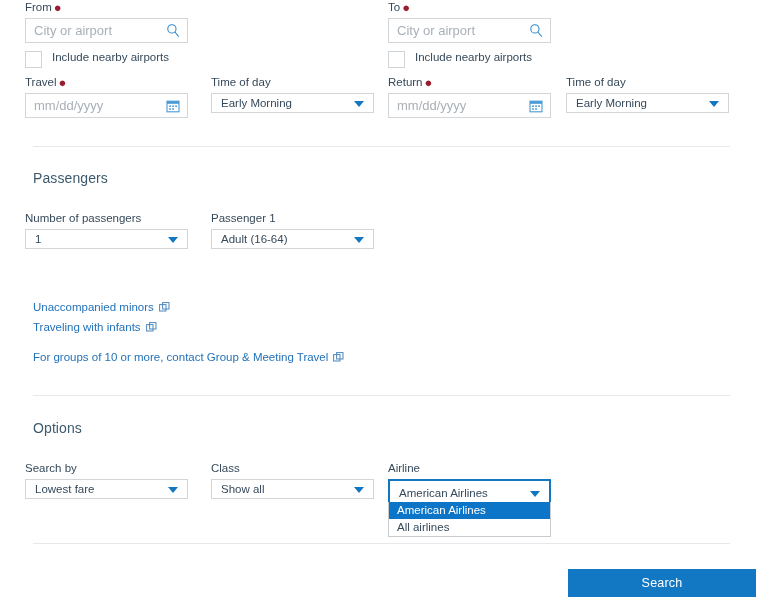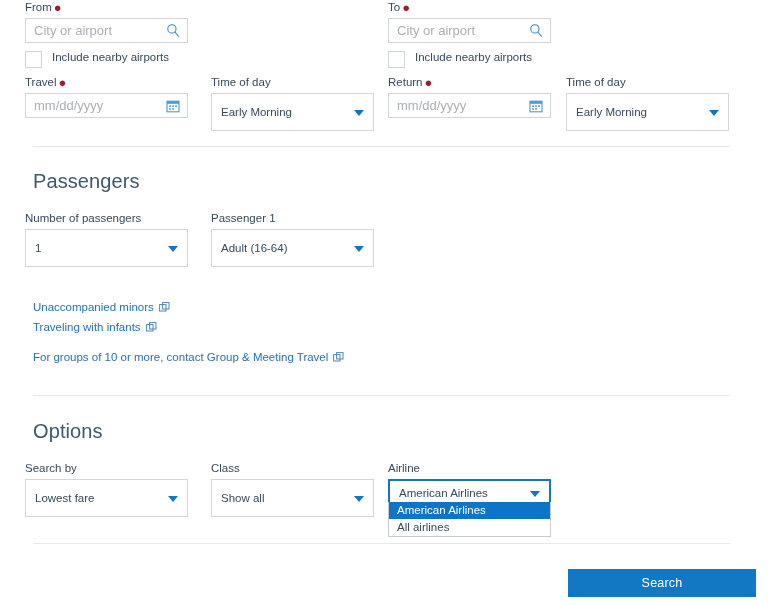--- a/index.html
+++ b/index.html
@@ -75,21 +75,21 @@
   .checkrow .cl{
     margin-left:10px;
     font-size:11.5px;
     color:#36495a;
     white-space:nowrap;
   }
 
   
   .sel{
     position:relative;
-    height:38px;
+    height:20px;
     border:1px solid #d2d6d9;
     background:#fff;
     box-sizing:border-box;
     display:flex;
     align-items:center;
   }
   .sel .val{
     padding-left:9px;
     font-size:11.5px;
     color:#36495a;
@@ -107,21 +107,21 @@
   }
   .sel.focused{
     border:2px solid #1277c0;
     height:27px;
   }
 
   
   .heading{
     position:absolute;
     left:33px;
-    font-size:20px;
+    font-size:14px;
     font-weight:400;
     color:#3d5a6c;
     letter-spacing:.1px;
   }
 
   
   .divider{
     position:absolute;
     left:33px;
     width:697px;

